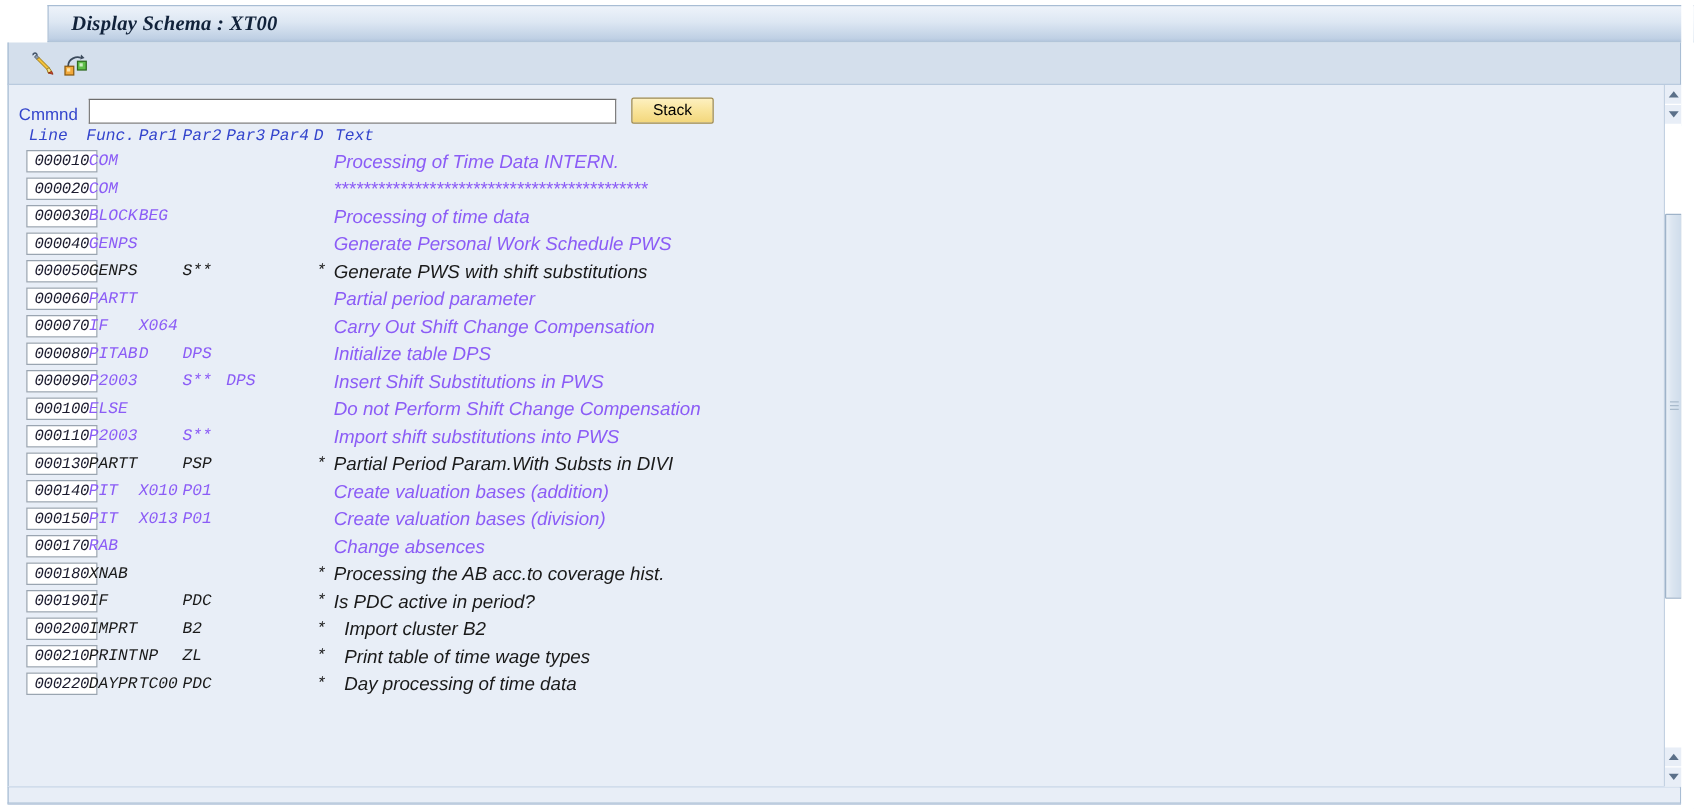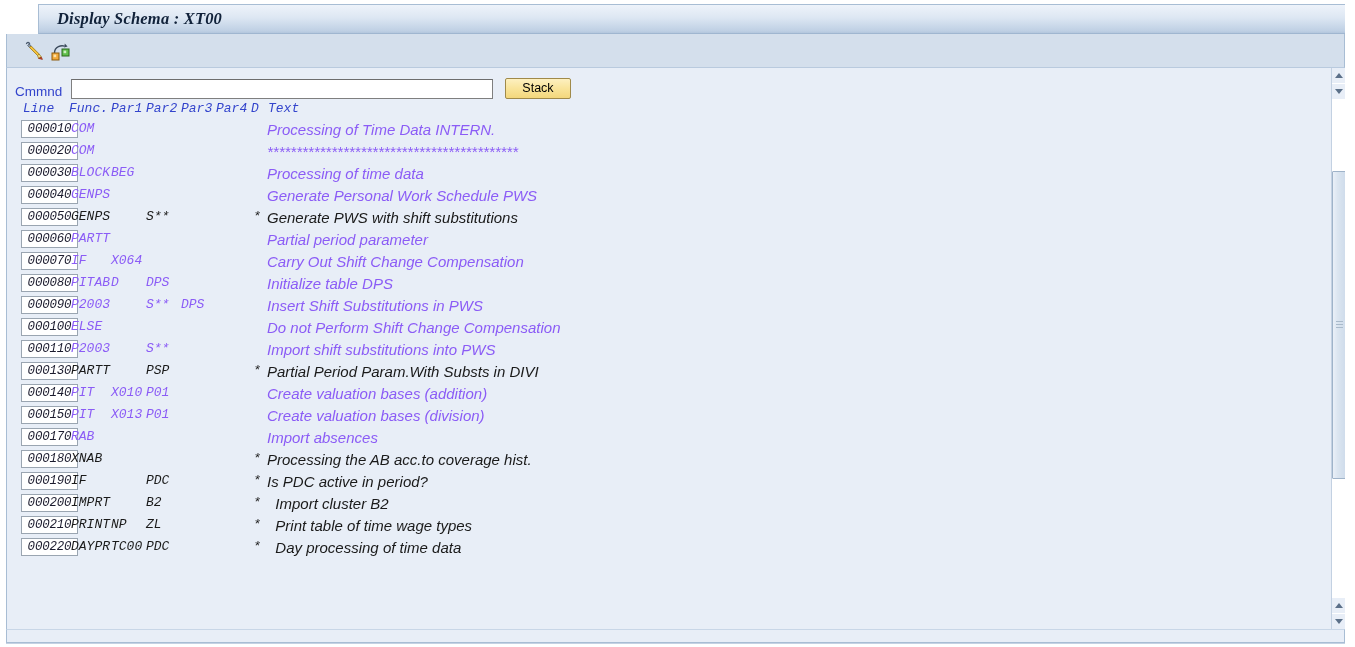--- a/index.html
+++ b/index.html
@@ -311,21 +311,21 @@
           <div class="row"><div class="linebox">000050</div><span class="cell rf c-black">GENPS</span><span class="cell rp2 c-black">S**</span><span class="cell rd c-black">*</span><span class="cell rt txt c-black">Generate PWS with shift substitutions</span></div>
           <div class="row"><div class="linebox">000060</div><span class="cell rf c-blue">PARTT</span><span class="cell rt txt c-blue">Partial period parameter</span></div>
           <div class="row"><div class="linebox">000070</div><span class="cell rf c-blue">IF</span><span class="cell rp1 c-blue">X064</span><span class="cell rt txt c-blue">Carry Out Shift Change Compensation</span></div>
           <div class="row"><div class="linebox">000080</div><span class="cell rf c-blue">PITAB</span><span class="cell rp1 c-blue">D</span><span class="cell rp2 c-blue">DPS</span><span class="cell rt txt c-blue">Initialize table DPS</span></div>
           <div class="row"><div class="linebox">000090</div><span class="cell rf c-blue">P2003</span><span class="cell rp2 c-blue">S**</span><span class="cell rp3 c-blue">DPS</span><span class="cell rt txt c-blue">Insert Shift Substitutions in PWS</span></div>
           <div class="row"><div class="linebox">000100</div><span class="cell rf c-blue">ELSE</span><span class="cell rt txt c-blue">Do not Perform Shift Change Compensation</span></div>
           <div class="row"><div class="linebox">000110</div><span class="cell rf c-blue">P2003</span><span class="cell rp2 c-blue">S**</span><span class="cell rt txt c-blue">Import shift substitutions into PWS</span></div>
           <div class="row"><div class="linebox">000130</div><span class="cell rf c-black">PARTT</span><span class="cell rp2 c-black">PSP</span><span class="cell rd c-black">*</span><span class="cell rt txt c-black">Partial Period Param.With Substs in DIVI</span></div>
           <div class="row"><div class="linebox">000140</div><span class="cell rf c-blue">PIT</span><span class="cell rp1 c-blue">X010</span><span class="cell rp2 c-blue">P01</span><span class="cell rt txt c-blue">Create valuation bases (addition)</span></div>
           <div class="row"><div class="linebox">000150</div><span class="cell rf c-blue">PIT</span><span class="cell rp1 c-blue">X013</span><span class="cell rp2 c-blue">P01</span><span class="cell rt txt c-blue">Create valuation bases (division)</span></div>
-          <div class="row"><div class="linebox">000170</div><span class="cell rf c-blue">RAB</span><span class="cell rt txt c-blue">Import absences</span></div>
+          <div class="row"><div class="linebox">000170</div><span class="cell rf c-blue">RAB</span><span class="cell rt txt c-blue">Change absences</span></div>
           <div class="row"><div class="linebox">000180</div><span class="cell rf c-black">XNAB</span><span class="cell rd c-black">*</span><span class="cell rt txt c-black">Processing the AB acc.to coverage hist.</span></div>
           <div class="row"><div class="linebox">000190</div><span class="cell rf c-black">IF</span><span class="cell rp2 c-black">PDC</span><span class="cell rd c-black">*</span><span class="cell rt txt c-black">Is PDC active in period?</span></div>
           <div class="row"><div class="linebox">000200</div><span class="cell rf c-black">IMPRT</span><span class="cell rp2 c-black">B2</span><span class="cell rd c-black">*</span><span class="cell rt txt c-black">  Import cluster B2</span></div>
           <div class="row"><div class="linebox">000210</div><span class="cell rf c-black">PRINT</span><span class="cell rp1 c-black">NP</span><span class="cell rp2 c-black">ZL</span><span class="cell rd c-black">*</span><span class="cell rt txt c-black">  Print table of time wage types</span></div>
           <div class="row"><div class="linebox">000220</div><span class="cell rf c-black">DAYPR</span><span class="cell rp1 c-black">TC00</span><span class="cell rp2 c-black">PDC</span><span class="cell rd c-black">*</span><span class="cell rt txt c-black">  Day processing of time data</span></div>
         </div>
     </div>
 
   </div>
 

